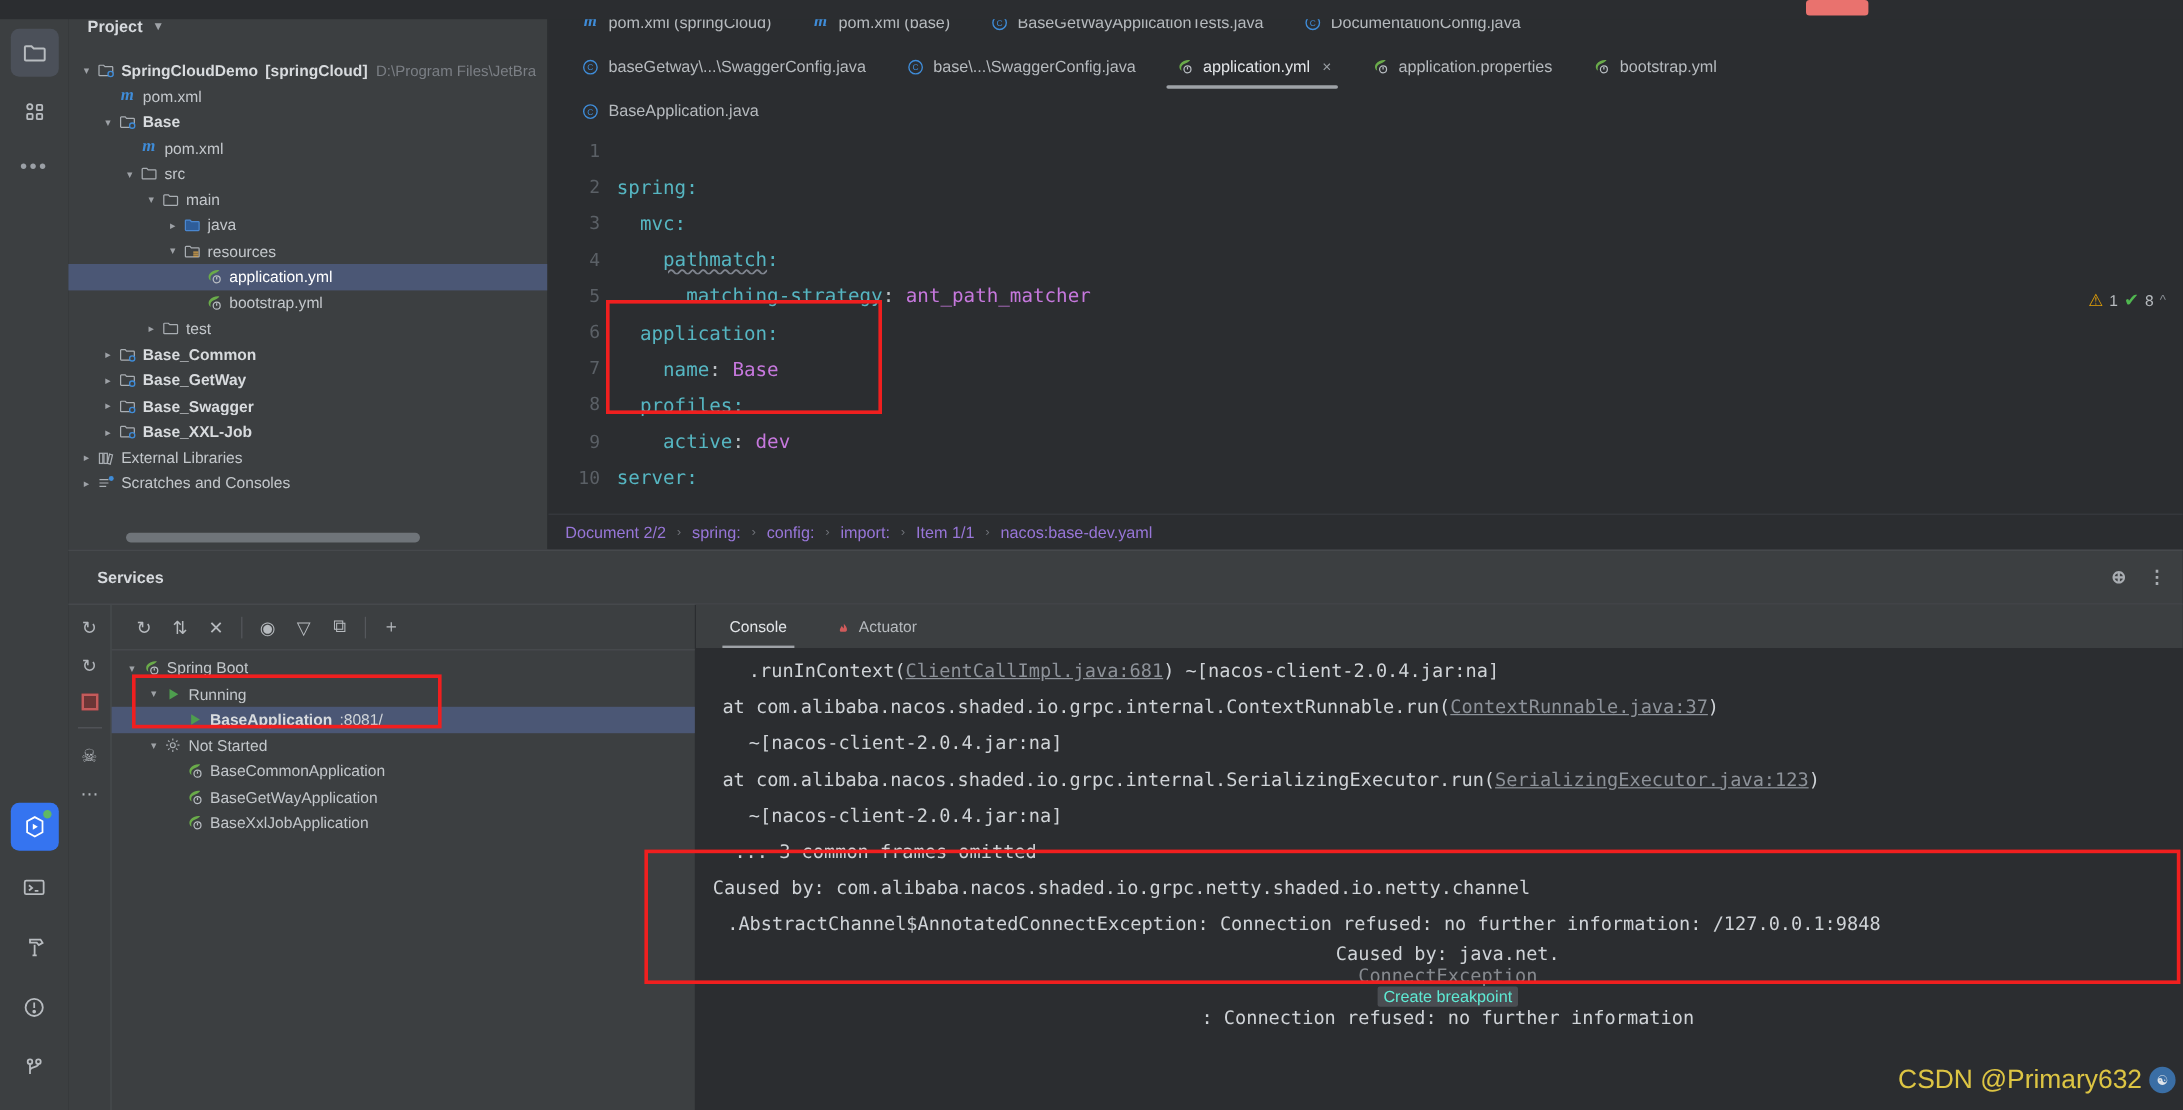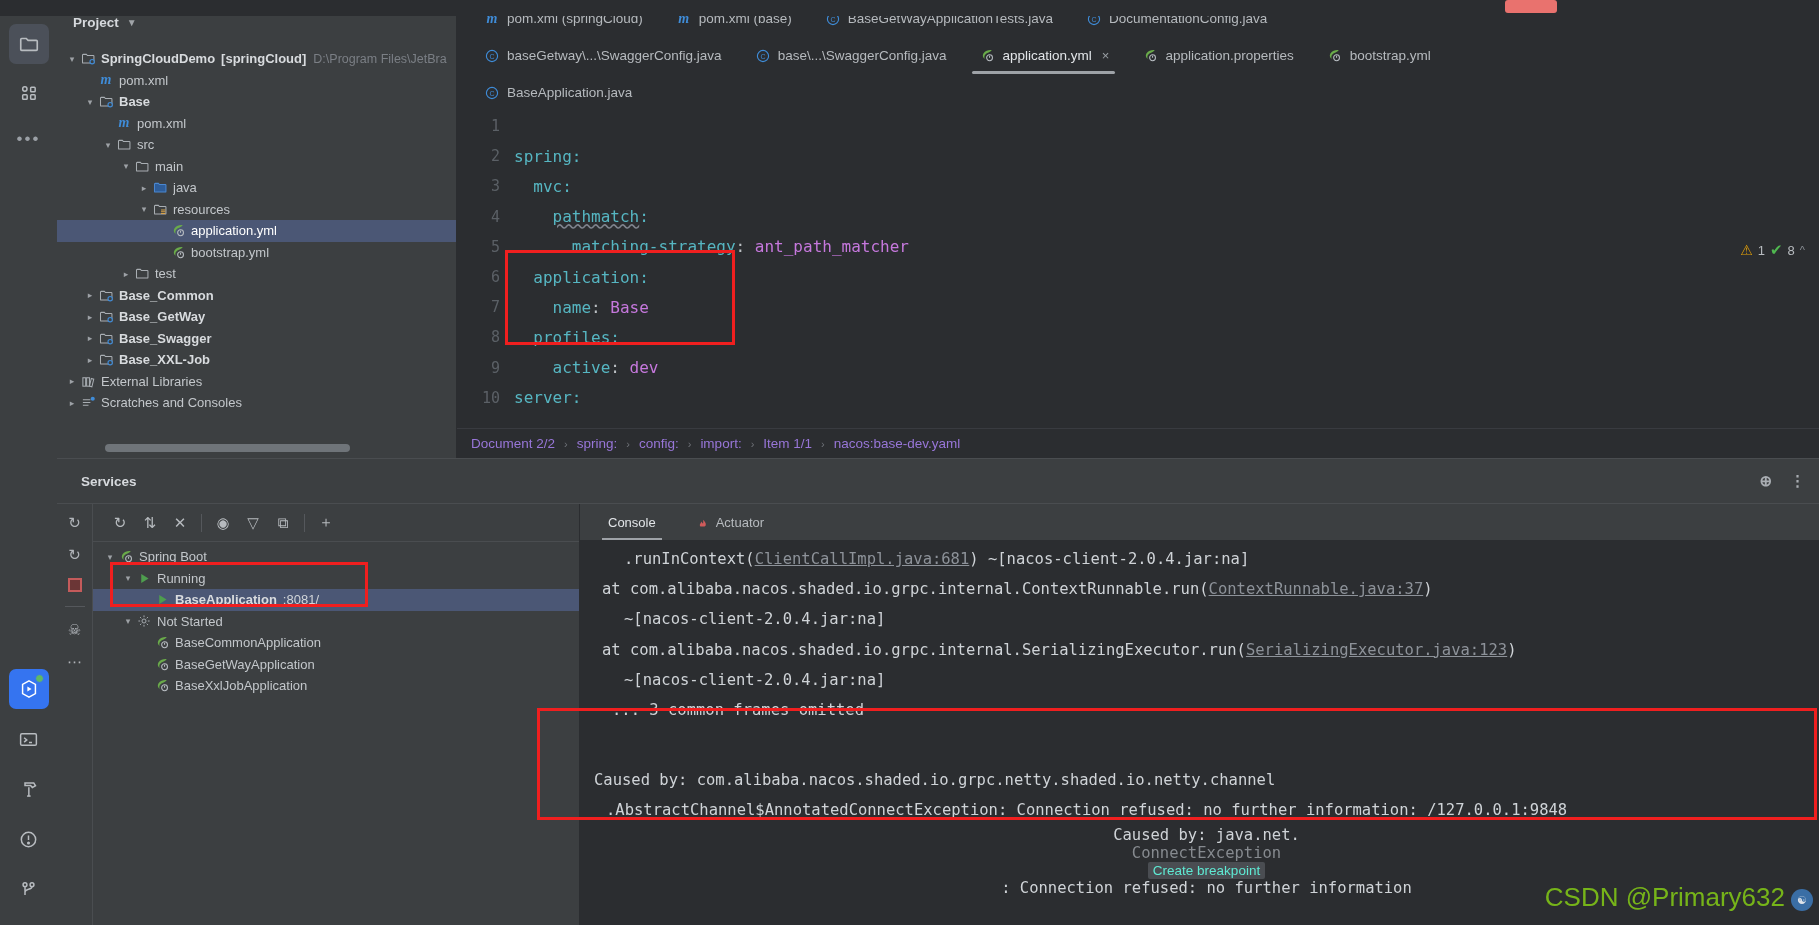--- a/index.html
+++ b/index.html
@@ -232,21 +232,21 @@
   .clink { color: #8d9299; text-decoration: underline; }
   .cdim  { color: #868a8f; }
   .cbp {
     background: #4a4d52; color: #5eead4; padding: 1px 5px;
     font-size: 13.5px; margin: 0 4px; border-radius: 2px;
     font-family: "Liberation Sans", sans-serif;
   }
 
   .watermark {
     position: absolute; right: 34px; bottom: 12px;
-    font-size: 26px; color: #84cc16; opacity: .85;
+    font-size: 22px; color: #fde047; opacity: .85;
     font-family: "Liberation Sans", sans-serif;
     z-index: 60; pointer-events: none;
   }
   .wm-badge {
     position: absolute; right: 6px; bottom: 14px;
     width: 22px; height: 22px; border-radius: 50%;
     background: #3a6ea5; z-index: 61;
     display: flex; align-items: center; justify-content: center;
     color: #dfe4ea; font-size: 11px;
   }
@@ -791,21 +791,21 @@
               <span>Actuator</span>
             </div>
           </div>
         <div class="console-out" id="console-out">
             <div class="console-line" style="padding-left: 44px;"><span>.runInContext(</span><span class="clink">ClientCallImpl.java:681</span><span>) ~[nacos-client-2.0.4.jar:na]</span></div>
             <div class="console-line" style="padding-left: 22px;"><span>at com.alibaba.nacos.shaded.io.grpc.internal.ContextRunnable.run(</span><span class="clink">ContextRunnable.java:37</span><span>)</span></div>
             <div class="console-line" style="padding-left: 44px;"><span>~[nacos-client-2.0.4.jar:na]</span></div>
             <div class="console-line" style="padding-left: 22px;"><span>at com.alibaba.nacos.shaded.io.grpc.internal.SerializingExecutor.run(</span><span class="clink">SerializingExecutor.java:123</span><span>)</span></div>
             <div class="console-line" style="padding-left: 44px;"><span>~[nacos-client-2.0.4.jar:na]</span></div>
             <div class="console-line" style="padding-left: 32px;"><span>... 3 common frames omitted</span></div>
-            <div class="console-line" style="padding-left: 14px; margin-top: 40px;"><span>Caused by: com.alibaba.nacos.shaded.io.grpc.netty.shaded.io.netty.channel</span></div>
+            <div class="console-line" style="padding-left: 14px;"><span>Caused by: com.alibaba.nacos.shaded.io.grpc.netty.shaded.io.netty.channel</span></div>
             <div class="console-line" style="padding-left: 26px;"><span>.AbstractChannel$AnnotatedConnectException: Connection refused: no further information: /127.0.0.1:9848</span></div>
             <div class="console-line" style="padding-left: 14px; flex-direction: column;"><span>Caused by: java.net.</span><span class="cdim">ConnectException</span><span class="cbp">Create breakpoint</span><span>: Connection refused: no further information</span></div>
           </div>
         <div class="watermark">CSDN @Primary632</div>
         <div class="wm-badge">☯</div>
       </div>
     </div>
   </div>
 
   <div class="redbox" style="left:505px; top:250px; width:230px; height:95px;"></div>

